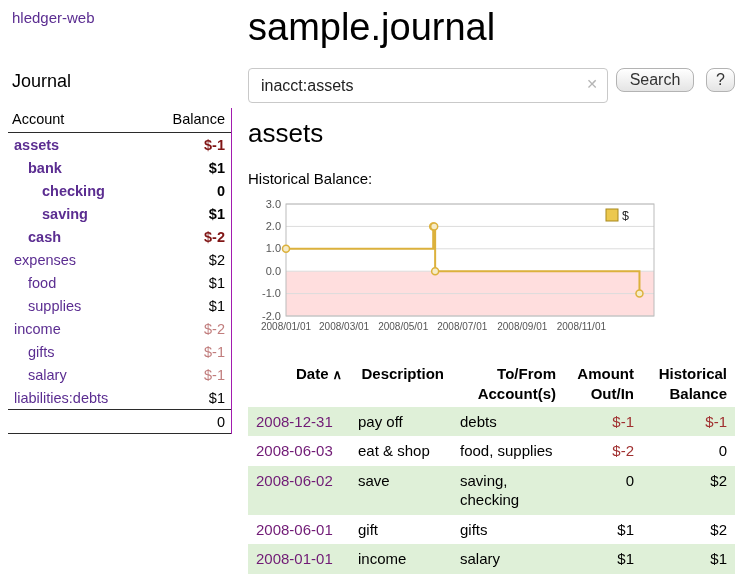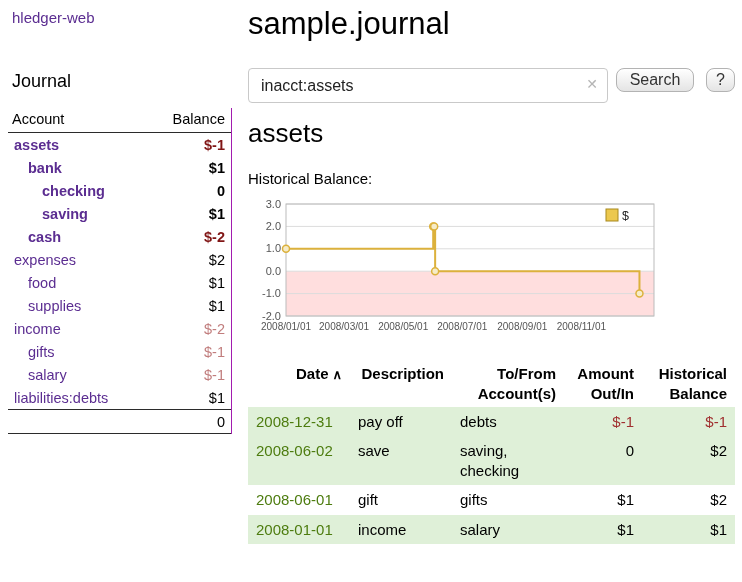--- a/index.html
+++ b/index.html
@@ -17,21 +17,21 @@
   .acct-name{color:#5b2d91}
   .b{font-weight:700}
   .ind0{padding-left:6px}.ind1{padding-left:20px}.ind2{padding-left:34px}
   .bal{color:#000}
   .bal.neg-strong{color:#801515}
   .bal.neg-soft{color:#c17d7d}
   .acct-total{display:flex;justify-content:flex-end;align-items:center;height:25px;padding:0 6px;border-top:1px solid #2b2b2b;border-bottom:1px solid #2b2b2b}
 
   
   .main{position:absolute;left:248px;top:0;width:487px;height:582px}
-  .page-title{position:absolute;left:0;top:6px;font-size:31px;font-weight:400;color:#000}
+  .page-title{position:absolute;left:0;top:6px;font-size:38px;font-weight:400;color:#000}
   .search-row{position:absolute;left:0;top:68px;width:487px;height:36px}
   .search-box{position:absolute;left:0;top:0;width:360px;height:35px}
   .search-input{width:360px;height:35px;border:1px solid #c9c9c9;border-radius:4px;padding:0 30px 0 12px;font-size:16px;font-family:inherit;color:#222;outline:none}
   .clear-icon{position:absolute;right:10px;top:9px;font-size:14px;color:#b5b5b5;line-height:1}
   .btn{position:absolute;top:0;height:24px;border:1px solid #b3b3b3;border-radius:8px;background:linear-gradient(#ffffff,#e4e4e4);font-size:16px;font-family:inherit;color:#333;cursor:pointer}
   .btn-search{left:368px;width:78px}
   .btn-help{left:458px;width:29px}
   .section-title{position:absolute;left:0;top:118px;font-size:26px;font-weight:400;color:#000}
   .chart-label{position:absolute;left:0;top:170px;font-size:15px;font-weight:400}
   .chart-wrap{position:absolute;left:0;top:196px;width:420px;height:142px}
@@ -39,21 +39,21 @@
   
   .register{position:absolute;left:0;top:362px;width:487px;table-layout:fixed;border-collapse:collapse;font-size:15px}
   .register th{font-weight:700;text-align:right;vertical-align:top;padding:2px 8px;line-height:1.35}
   .register td{vertical-align:top;padding:5px 8px;line-height:1.3}
   .col-date{width:102px;white-space:nowrap}
   .col-desc{width:102px}
   .col-acct{width:112px}
   .col-amt{width:78px;text-align:right}
   .col-bal{width:93px;text-align:right}
   tr.shade{background:#dff0d8}
-  .date-link{color:#4d7c0f}
+  .date-link{color:#701a75}
   .neg{color:#a03030}
   .sort-caret{font-weight:700;font-size:13px;margin-left:4px}
 </style>
 </head>
 <body>
 
 <div class="sidebar">
   <a class="brand">hledger-web</a>
   <a class="nav-journal">Journal</a>
 
@@ -177,20 +177,27 @@
       </tr>
     </thead>
     <tbody>
         <tr class="shade">
           <td class="col-date"><a class="date-link">2008-12-31</a></td>
           <td class="col-desc">pay off</td>
           <td class="col-acct">debts</td>
           <td class="col-amt neg">$-1</td>
           <td class="col-bal neg">$-1</td>
         </tr>
+        <tr>
+          <td class="col-date"><a class="date-link">2008-06-03</a></td>
+          <td class="col-desc">eat &amp; shop</td>
+          <td class="col-acct">food, supplies</td>
+          <td class="col-amt neg">$-2</td>
+          <td class="col-bal">0</td>
+        </tr>
         <tr class="shade">
           <td class="col-date"><a class="date-link">2008-06-02</a></td>
           <td class="col-desc">save</td>
           <td class="col-acct">saving, checking</td>
           <td class="col-amt">0</td>
           <td class="col-bal">$2</td>
         </tr>
         <tr>
           <td class="col-date"><a class="date-link">2008-06-01</a></td>
           <td class="col-desc">gift</td>

